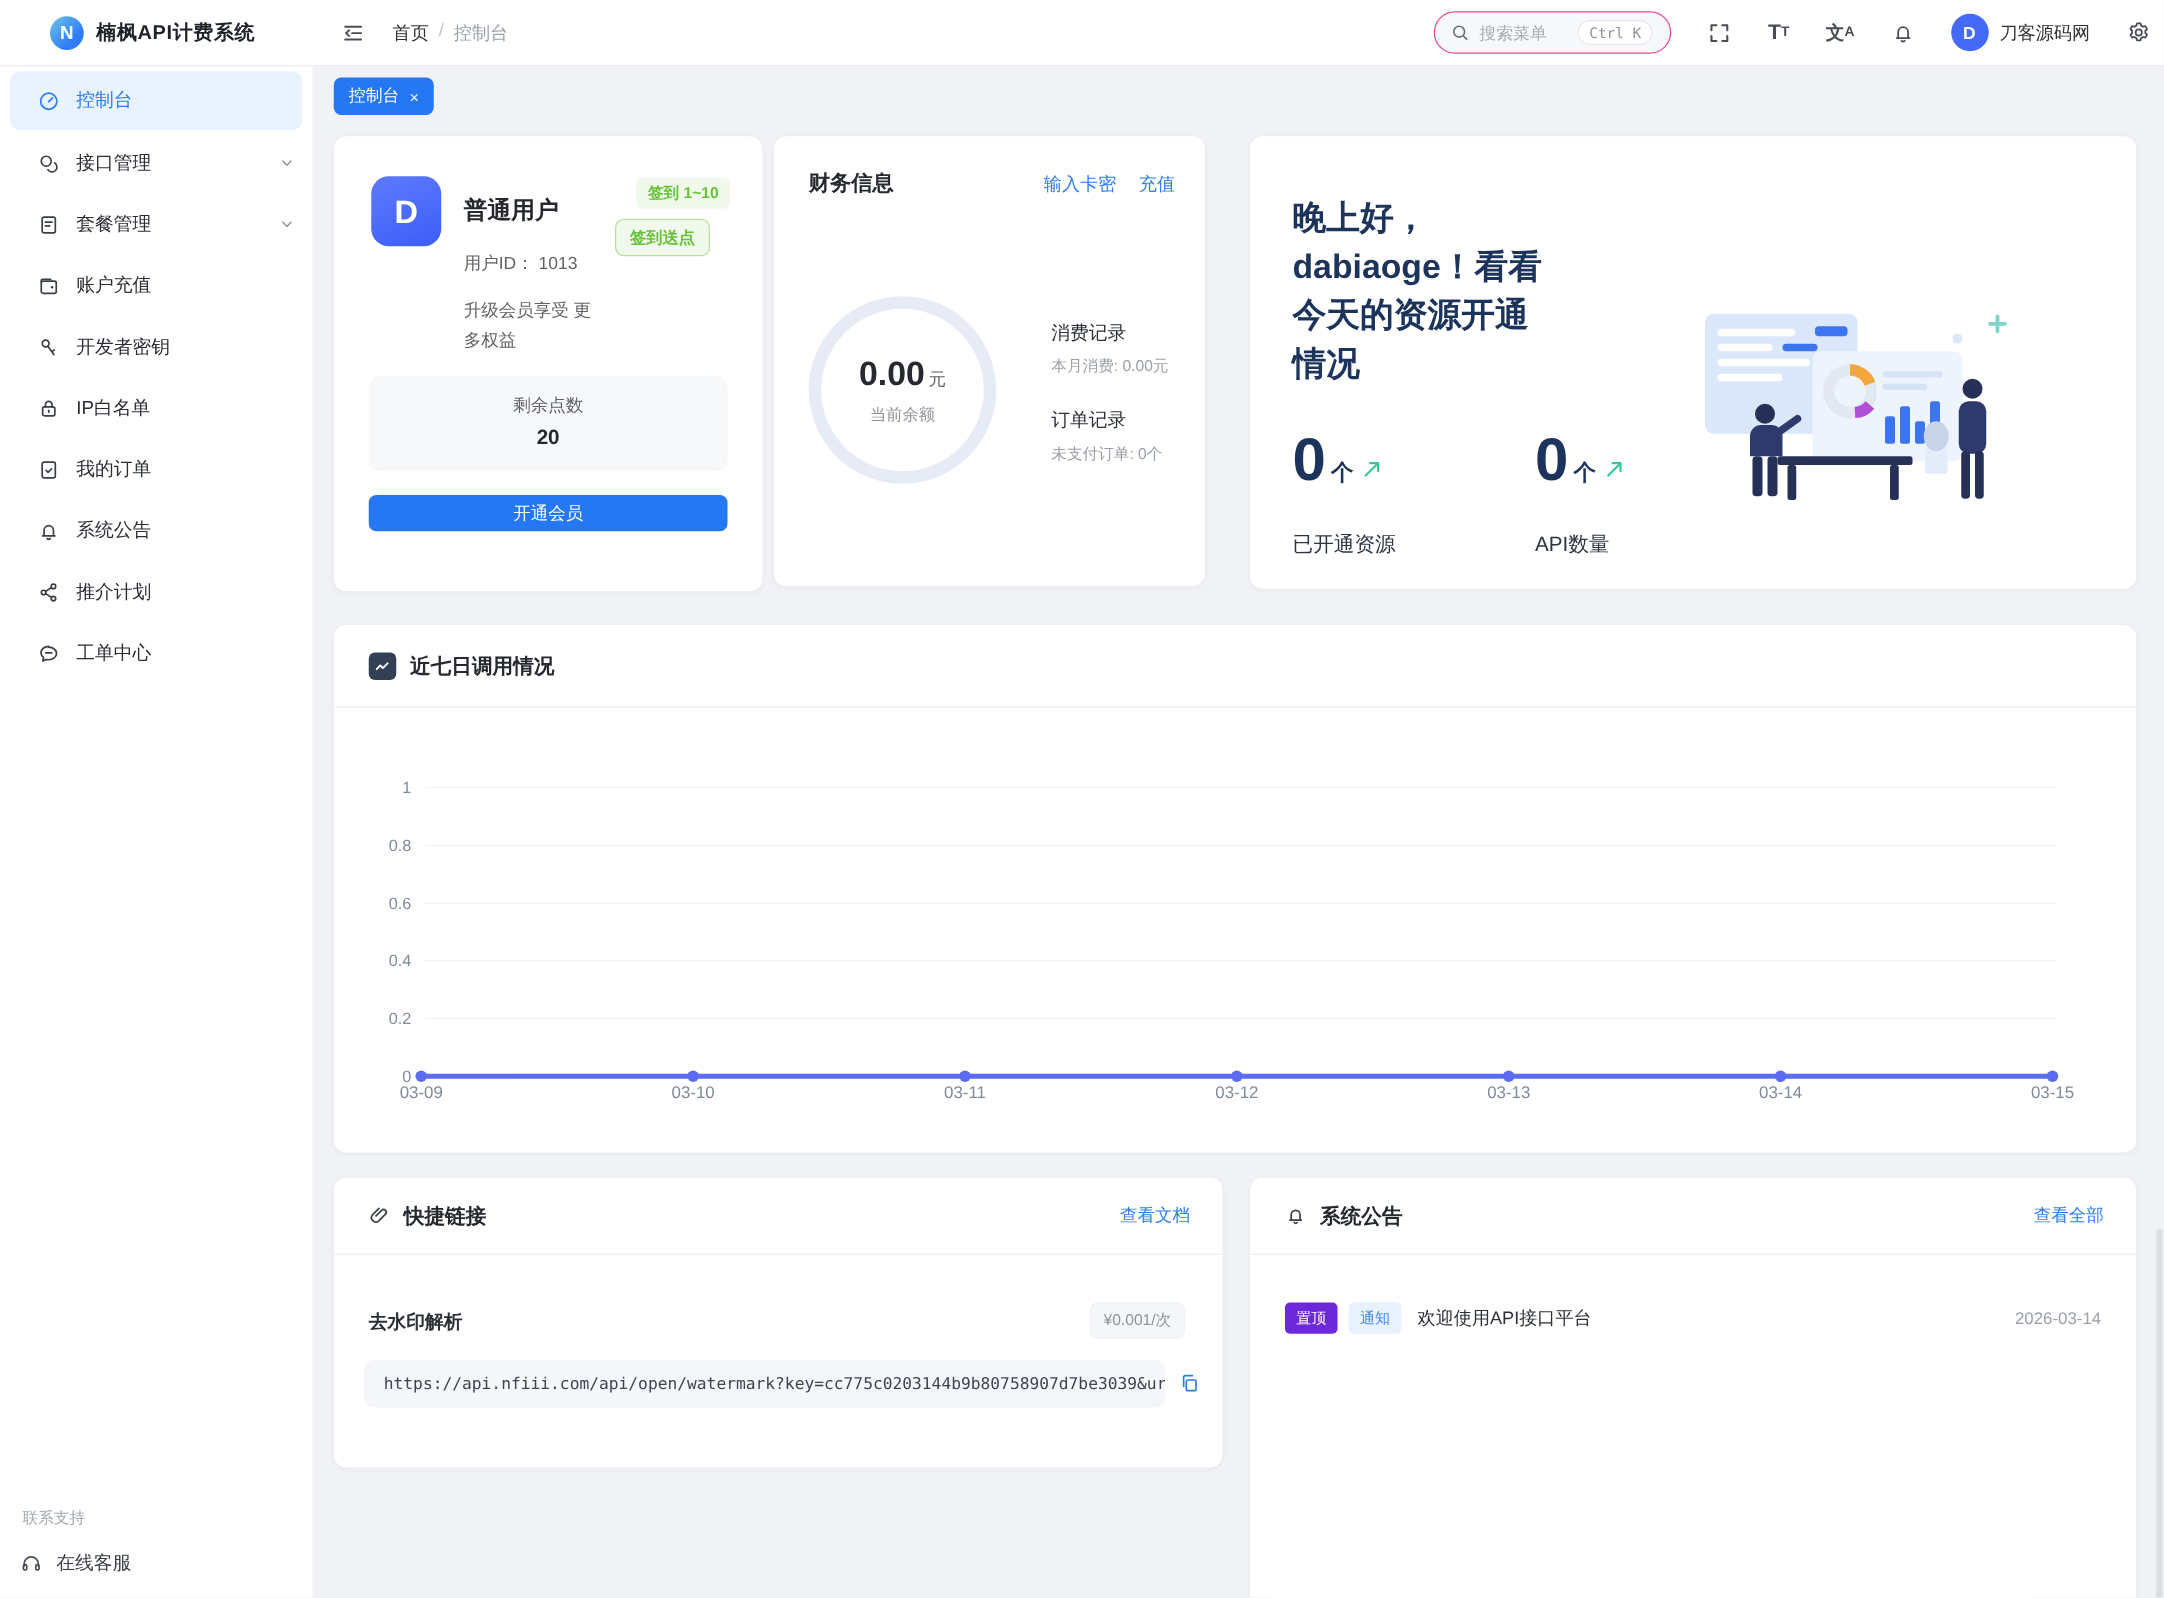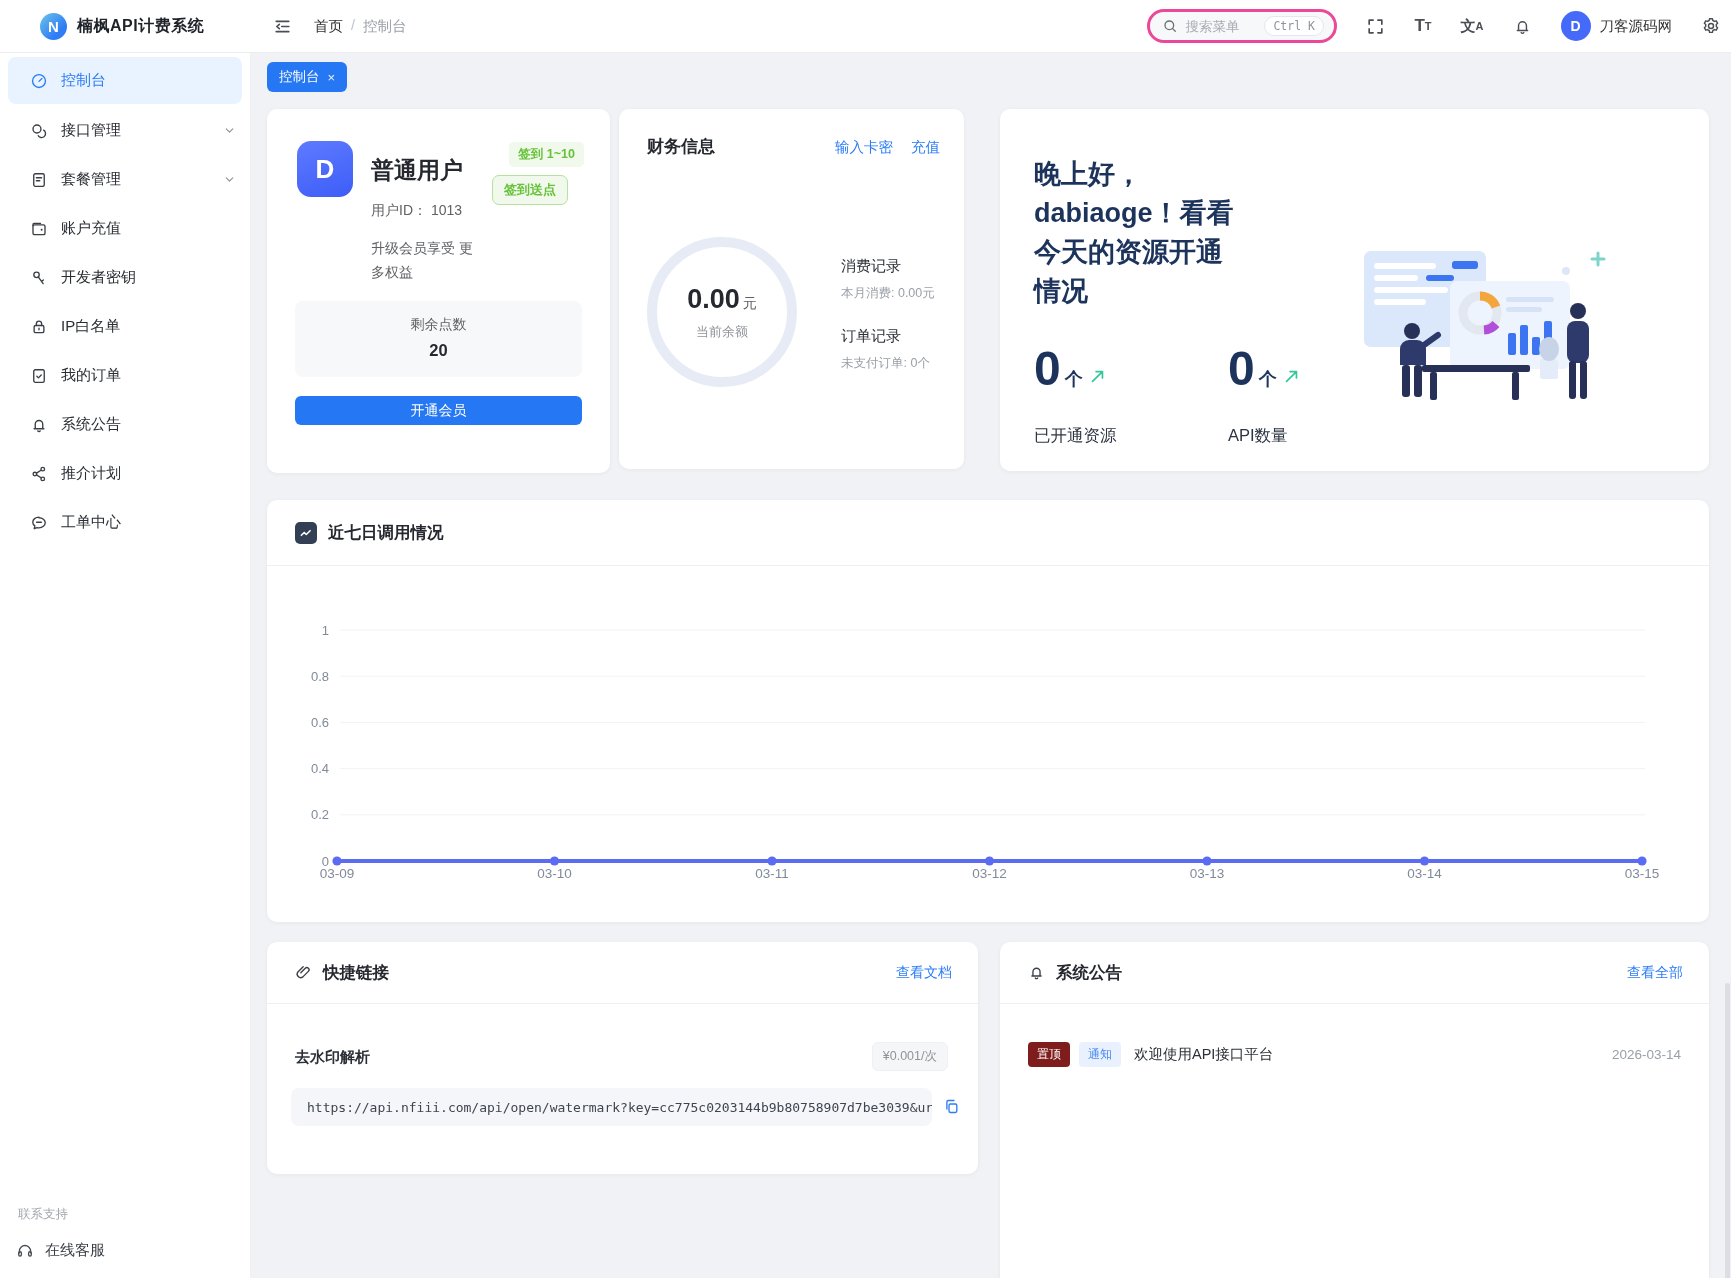--- a/index.html
+++ b/index.html
@@ -13,21 +13,21 @@
   .logo-area { width:251px; display:flex; align-items:center; padding-left:40px; flex:none; }
   .logo { width:27px; height:27px; border-radius:50%; background:linear-gradient(135deg,#6cc6e8 0%,#2f7cf6 70%);
           color:#fff; font-weight:bold; font-size:15px; display:flex; align-items:center; justify-content:center; }
   .app-title { font-size:16px; font-weight:bold; color:#1f2329; margin-left:10px; letter-spacing:.5px; }
   .collapse-btn { margin-left:22px; color:#4a4d55; display:flex; cursor:pointer; }
   .breadcrumb { margin-left:22px; font-size:14.5px; display:flex; gap:8px; }
   .bc-home { color:#303133; cursor:pointer; }
   .bc-sep { color:#c0c4cc; }
   .bc-cur { color:#9aa0a8; }
   .header-right { margin-left:auto; display:flex; align-items:center; gap:29px; padding-right:10px; }
-  .search-pill { width:190px; height:34px; background:#f7f8fa; border:3px solid #ec4899; border-radius:17px;
+  .search-pill { width:190px; height:34px; background:#f7f8fa; border:1px solid #ec4899; border-radius:17px;
                  display:flex; align-items:center; padding:0 8px 0 12px; gap:7px; cursor:pointer; }
   .search-pill svg { flex:none; color:#6b7077; }
   .search-pill input { border:none; outline:none; background:transparent; width:72px; font-size:13.5px; color:#303133;
                        font-family:"Liberation Sans",sans-serif; }
   .search-pill input::placeholder { color:#a8abb2; }
   .kbd { border:1px solid #e4e7ed; border-radius:10px; font-family:"DejaVu Sans Mono",monospace;
          font-size:11.5px; color:#909399; padding:2px 8px; background:#fff; white-space:nowrap; }
   .hicon { color:#4a4d55; display:flex; align-items:center; cursor:pointer; }
   .font-icon { font-size:17px; font-weight:bold; color:#4a4d55; }
   .font-icon .small { font-size:11px; }
@@ -65,21 +65,21 @@
   .card-fin    { left:368px; top:56px;  width:345px;  height:360px; }
   .card-greet  { left:749px; top:56px;  width:709px;  height:362px; overflow:hidden; }
   .card-chart  { left:16px;  top:447px; width:1442px; height:422px; }
   .card-quick  { left:16px;  top:889px; width:711px;  height:232px; }
   .card-ann    { left:749px; top:889px; width:709px;  height:372px; }
 
   
   .avatar-lg { position:absolute; left:30px; top:32px; width:56px; height:56px; border-radius:14px;
                background:linear-gradient(160deg,#5d7bff,#3e5df7); color:#fff; font-size:26px; font-weight:bold;
                display:flex; align-items:center; justify-content:center; }
-  .role-name { position:absolute; left:104px; top:46px; font-size:23px; font-weight:bold; color:#25282e; }
+  .role-name { position:absolute; left:104px; top:46px; font-size:19px; font-weight:bold; color:#25282e; }
   .uid-line  { position:absolute; left:104px; top:93px; font-size:14px; color:#606266; }
   .upgrade-hint { position:absolute; left:104px; top:127px; font-size:14px; color:#606266; line-height:24px; }
   .checkin-badge { position:absolute; right:26px; top:33px; background:#f0f9eb; color:#67c23a;
                    font-size:12.5px; padding:4px 9px; border-radius:5px; font-weight:bold; }
   .checkin-btn { position:absolute; right:42px; top:66px; background:#f0f9eb; color:#67c23a; border:1px solid #b8e09e;
                  font-size:13px; padding:5px 11px; border-radius:7px; cursor:pointer; font-weight:bold; }
   .points-box { position:absolute; left:28px; right:28px; top:192px; height:76px; background:#f7f8fa;
                 border-radius:8px; text-align:center; }
   .points-label { font-size:14px; color:#606266; margin-top:15px; }
   .points-value { font-size:16.5px; font-weight:bold; color:#25282e; margin-top:7px; }
@@ -130,21 +130,21 @@
   .ql-name { position:absolute; left:28px; top:106px; font-size:15px; font-weight:bold; color:#2b2f36; }
   .ql-price { position:absolute; right:30px; top:100px; background:#f5f6f8; border:1px solid #eef0f3;
               color:#909399; font-size:12.5px; border-radius:6px; padding:5px 10px; }
   .ql-url { position:absolute; left:24px; top:146px; width:641px; height:38px; background:#f4f6f9; border-radius:8px;
             display:flex; align-items:center; padding:0 16px; font-family:"DejaVu Sans Mono",monospace;
             font-size:13px; color:#3f4450; white-space:nowrap; overflow:hidden; cursor:text; }
   .ql-copy { position:absolute; left:676px; top:156px; color:#2b7cf7; cursor:pointer; display:flex; }
 
   
   .ann-row { position:absolute; left:28px; right:28px; top:100px; display:flex; align-items:center; cursor:pointer; }
-  .badge-pin { background:#7f1d1d; color:#fff; font-size:12px; padding:4px 9px; border-radius:4px; flex:none; }
+  .badge-pin { background:#6d28d9; color:#fff; font-size:12px; padding:4px 9px; border-radius:4px; flex:none; }
   .badge-type { background:#e8f1fd; color:#4a87f2; font-size:12px; padding:4px 9px; border-radius:4px;
                 margin-left:9px; flex:none; }
   .ann-text { font-size:14.5px; color:#2b2f36; margin-left:13px; }
   .ann-date { margin-left:auto; font-size:13.5px; color:#9aa0a8; }
 
   .scroll-thumb { position:absolute; right:1px; top:930px; width:5px; height:330px; background:#dcdee3;
                   border-radius:3px; }
 </style>
 </head>
 <body>

